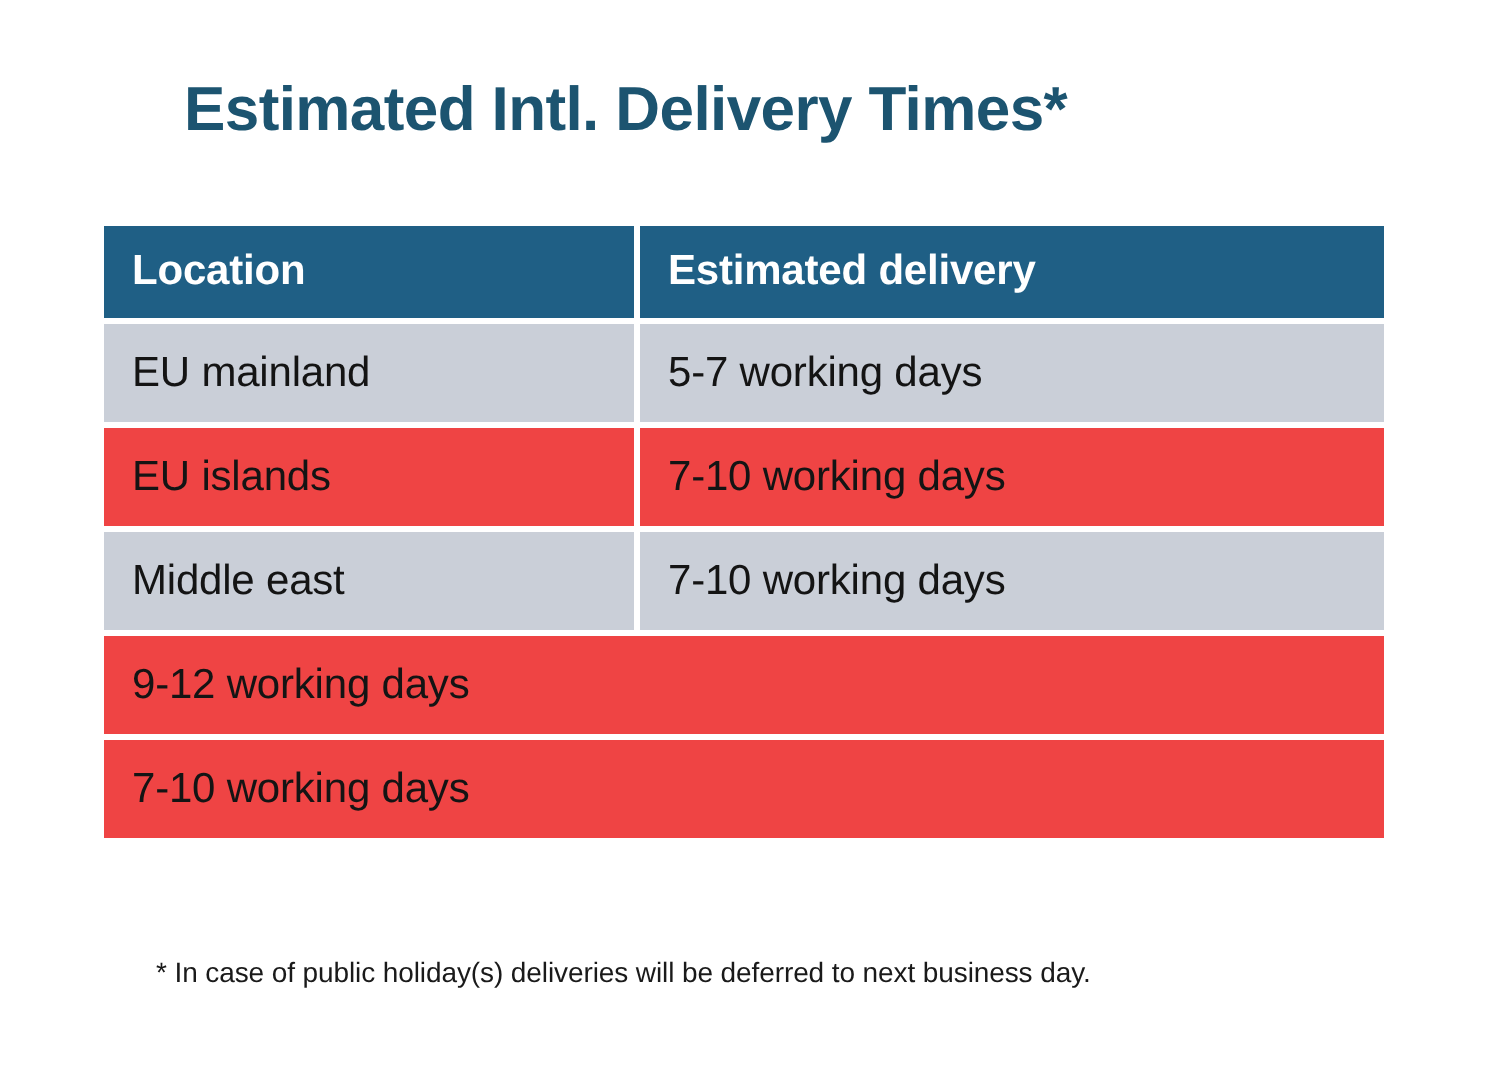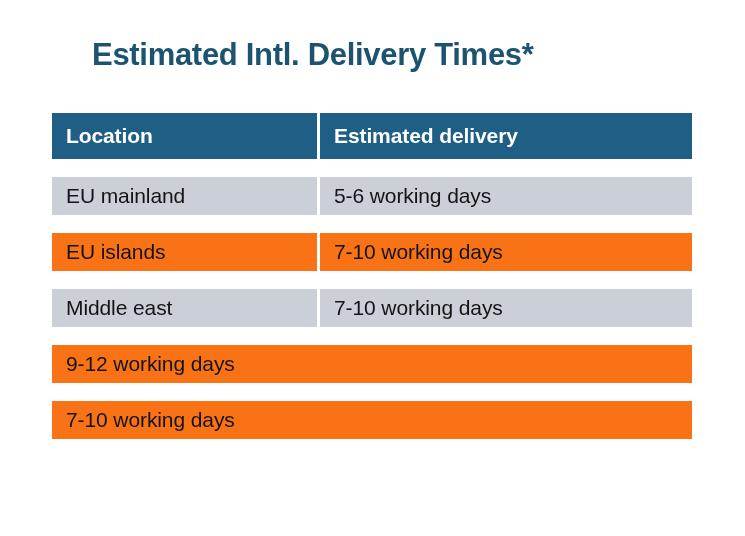--- a/index.html
+++ b/index.html
@@ -37,21 +37,21 @@
   }
 
   
   .delivery-table {
     position: absolute;
     left: 52px;
     top: 113px;
     width: 640px;
     display: flex;
     flex-direction: column;
-    gap: 18px;
+    gap: 3px;
     justify-content: space-between;
   }
 
   .table-row {
     display: flex;
     gap: 3px;
     width: 100%;
   }
 
   .cell {
@@ -76,32 +76,32 @@
     height: 46px;
     background: #1f5f85;
     color: #ffffff;
     font-size: 21px;
     font-weight: 700;
     letter-spacing: -0.1px;
   }
 
   
   .body-row .cell {
-    height: 38px;
+    height: 49px;
     font-size: 21px;
     font-weight: 400;
     color: #141414;
     letter-spacing: -0.1px;
   }
 
   .body-row.row-odd .cell {
     background: #cacfd8;
   }
   .body-row.row-even .cell {
-    background: #f97316;
+    background: #ef4444;
   }
 
   
   .footnote {
     position: absolute;
     left: 78px;
     top: 478px;
     font-size: 14px;
     font-weight: 400;
     color: #1a1a1a;
@@ -118,21 +118,21 @@
 
   <div class="delivery-table">
 
     <div class="table-row header-row">
       <div class="cell col-location">Location</div>
       <div class="cell col-delivery">Estimated delivery</div>
     </div>
 
     <div class="table-row body-row row-odd">
       <div class="cell col-location">EU mainland</div>
-      <div class="cell col-delivery">5-6 working days</div>
+      <div class="cell col-delivery">5-7 working days</div>
     </div>
 
     <div class="table-row body-row row-even">
       <div class="cell col-location">EU islands</div>
       <div class="cell col-delivery">7-10 working days</div>
     </div>
 
     <div class="table-row body-row row-odd">
       <div class="cell col-location">Middle east</div>
       <div class="cell col-delivery">7-10 working days</div>
@@ -142,14 +142,15 @@
       <div class="cell col-delivery">9-12 working days</div>
     </div>
 
 
     <div class="table-row body-row row-even">
       <div class="cell col-delivery">7-10 working days</div>
     </div>
 
   </div>
 
+  <div class="footnote">* In case of public holiday(s) deliveries will be deferred to next business day.</div>
 
 </div>
 
 </body></html>

